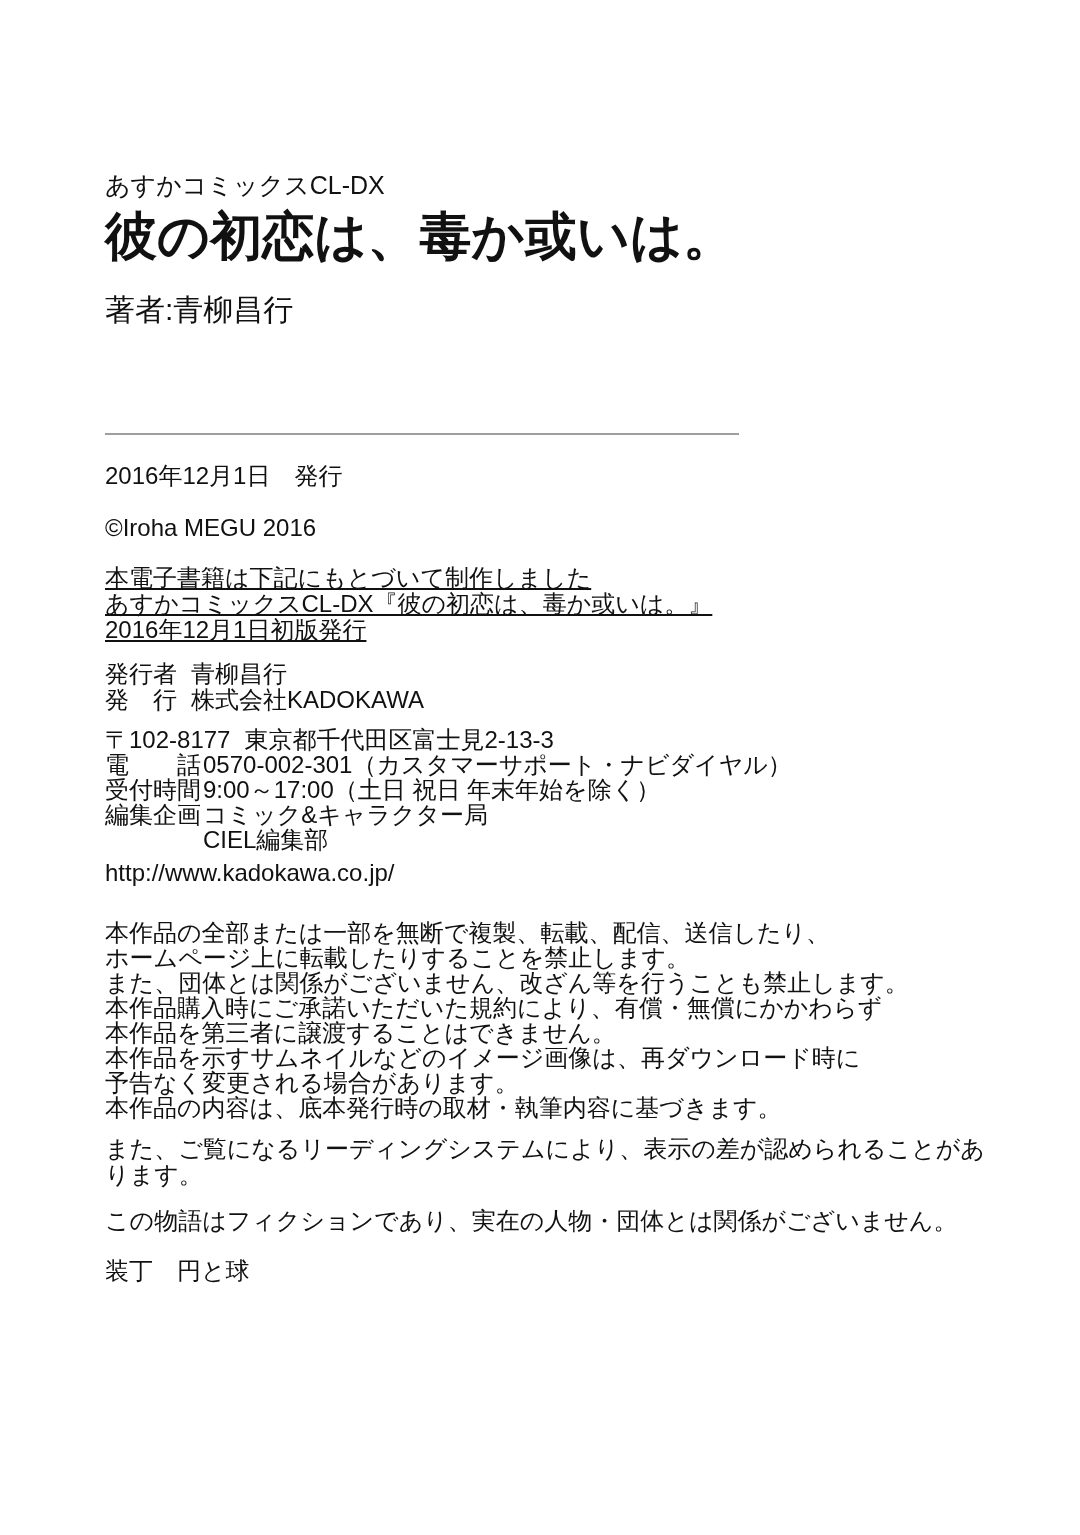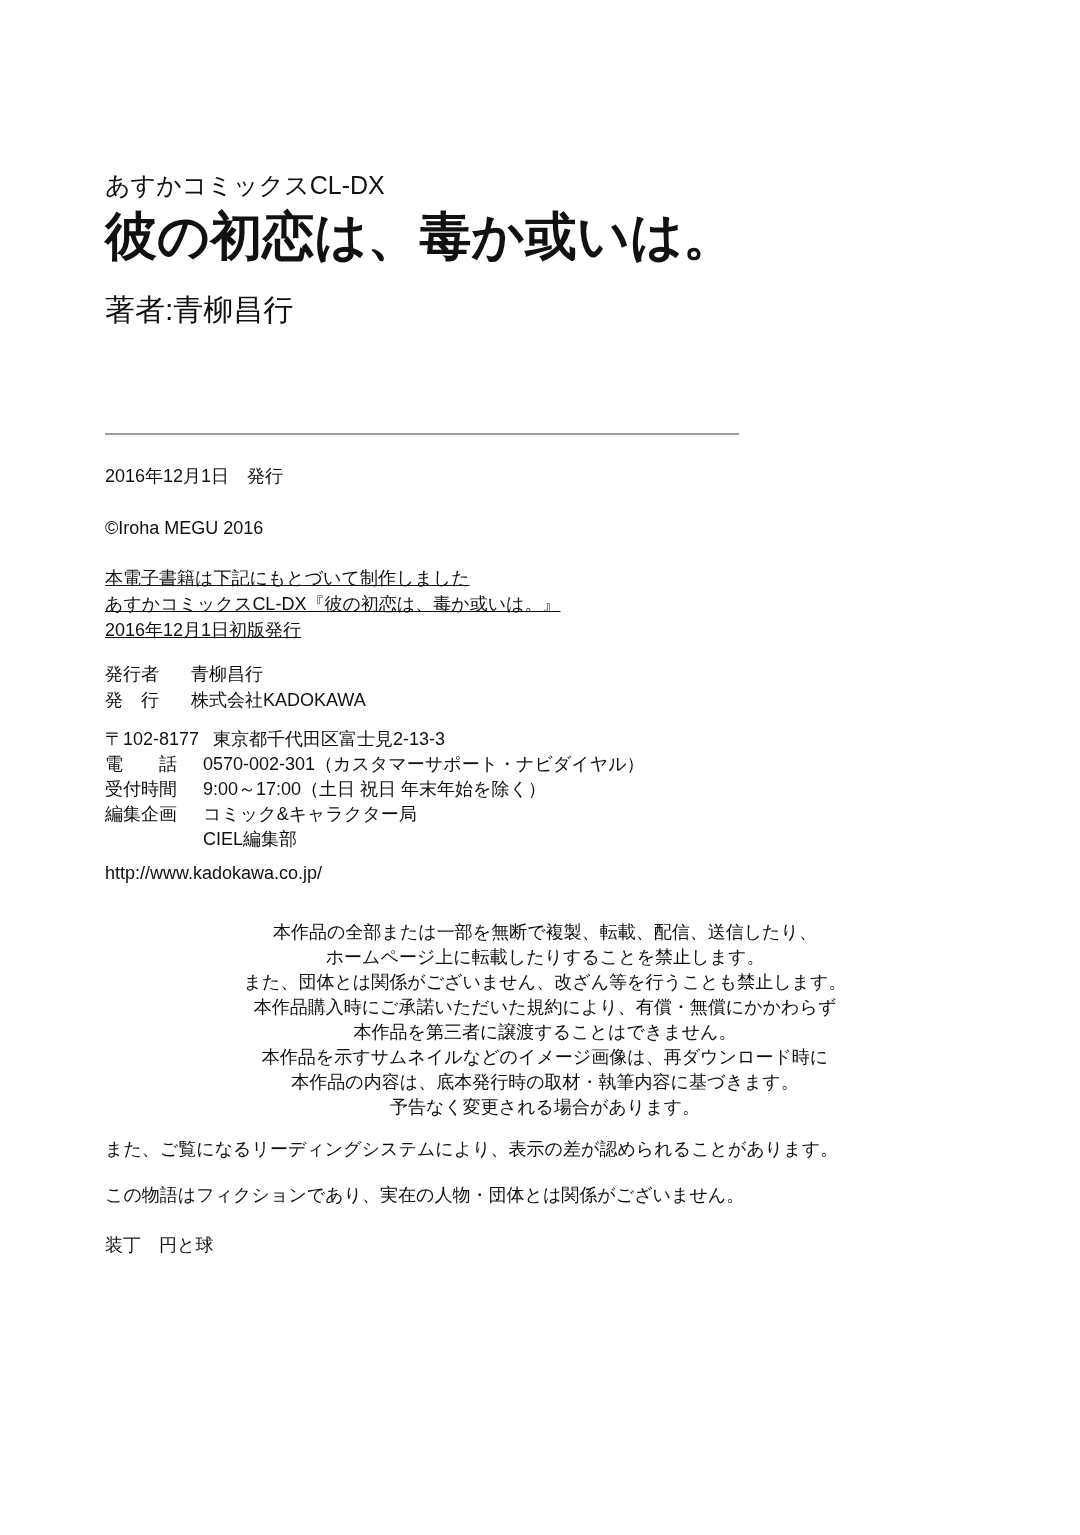--- a/index.html
+++ b/index.html
@@ -33,32 +33,32 @@
     margin-top: 30px;
     font-size: 30px;
     line-height: 35px;
   }
   .divider {
     margin-top: 106px;
     width: 634px;
     height: 0;
     border-top: 2px solid #9e9e9e;
   }
-  .l { font-size: 18px; line-height: 26px; }
+  .l { font-size: 24px; line-height: 26px; }
   .date-line { margin-top: 28px; }
   .copyright-line { margin-top: 26px; }
   .source-block { margin-top: 24px; text-decoration: underline; }
   .pub-block { margin-top: 18px; }
   .row { display: flex; align-items: baseline; }
   .pub-label { width: 86px; flex: 0 0 auto; white-space: pre; }
   .addr-contact-block { margin-top: 14px; line-height: 25px; }
   .addr-label { margin-right: 14px; white-space: pre; }
   .contact-label { width: 98px; flex: 0 0 auto; white-space: pre; }
   .website-line { margin-top: 8px; }
-  .legal-block { margin-top: 34px; line-height: 25px; text-align: center; }
+  .legal-block { margin-top: 34px; line-height: 25px; }
   .reading-note { margin-top: 16px; }
   .fiction-note { margin-top: 20px; }
   .design-credit { margin-top: 24px; }
 </style>
 </head>
 <body>
 
 <div class="page">
   <div class="content">
 
@@ -113,22 +113,22 @@
 
     <div class="l website-line">http://www.kadokawa.co.jp/</div>
 
     <div class="l legal-block">
       <div>本作品の全部または一部を無断で複製、転載、配信、送信したり、</div>
       <div>ホームページ上に転載したりすることを禁止します。</div>
       <div>また、団体とは関係がございません、改ざん等を行うことも禁止します。</div>
       <div>本作品購入時にご承諾いただいた規約により、有償・無償にかかわらず</div>
       <div>本作品を第三者に譲渡することはできません。</div>
       <div>本作品を示すサムネイルなどのイメージ画像は、再ダウンロード時に</div>
+      <div>予告なく変更される場合があります。</div>
       <div>本作品の内容は、底本発行時の取材・執筆内容に基づきます。</div>
-      <div>予告なく変更される場合があります。</div>
     </div>
 
     <div class="l reading-note">また、ご覧になるリーディングシステムにより、表示の差が認められることがあります。</div>
     <div class="l fiction-note">この物語はフィクションであり、実在の人物・団体とは関係がございません。</div>
     <div class="l design-credit">装丁　円と球</div>
 
   </div>
 </div>
 
 </body></html>

